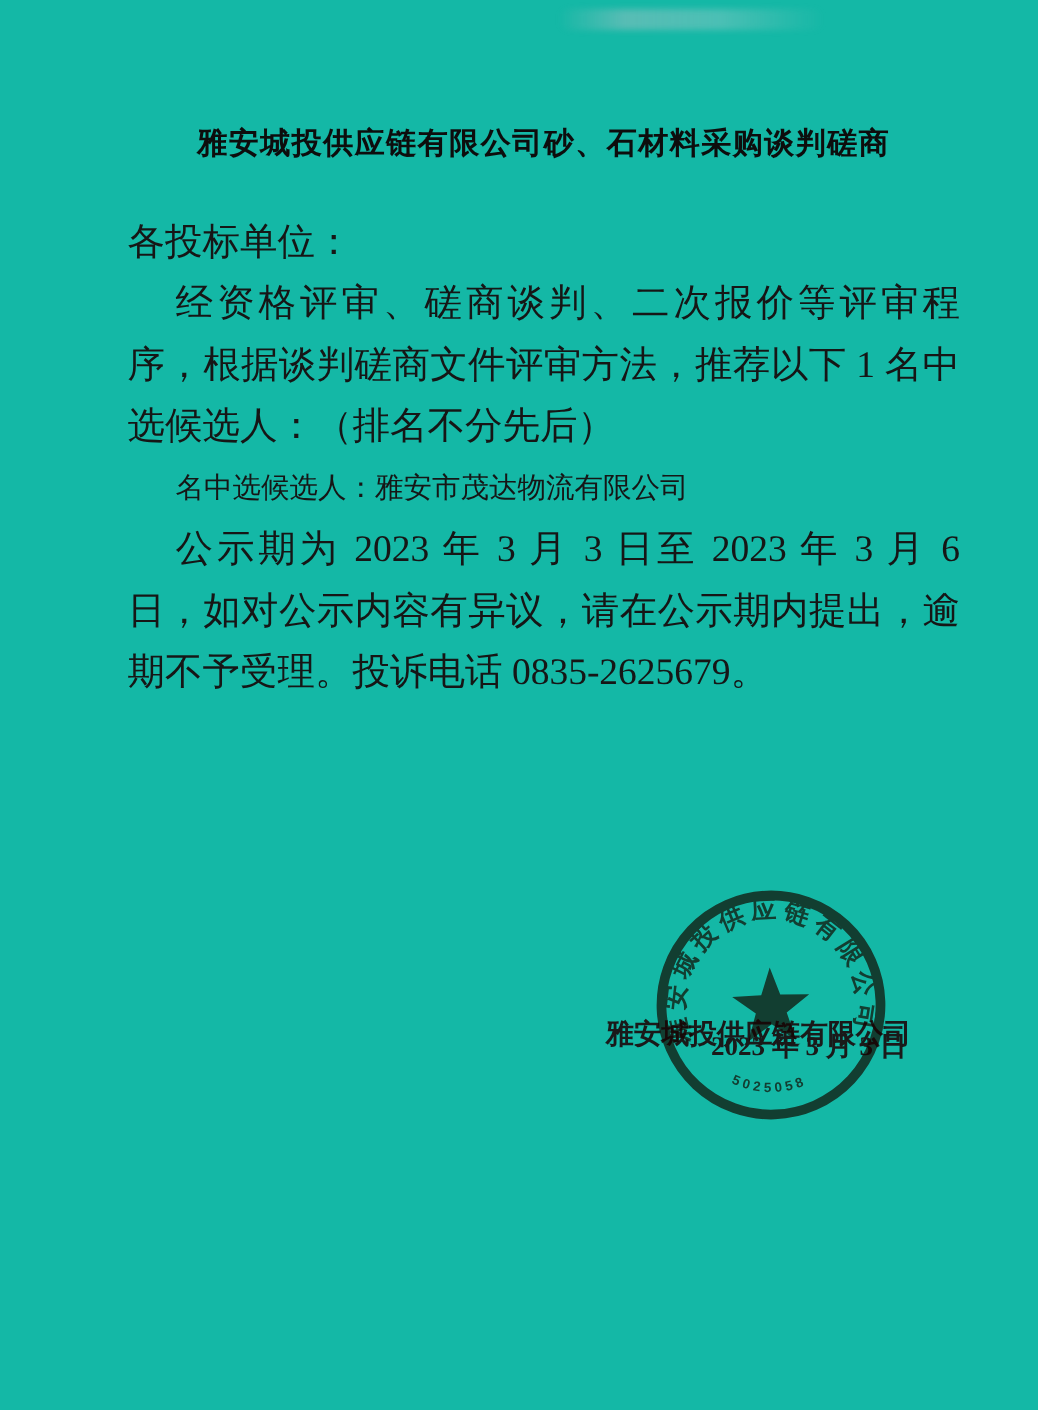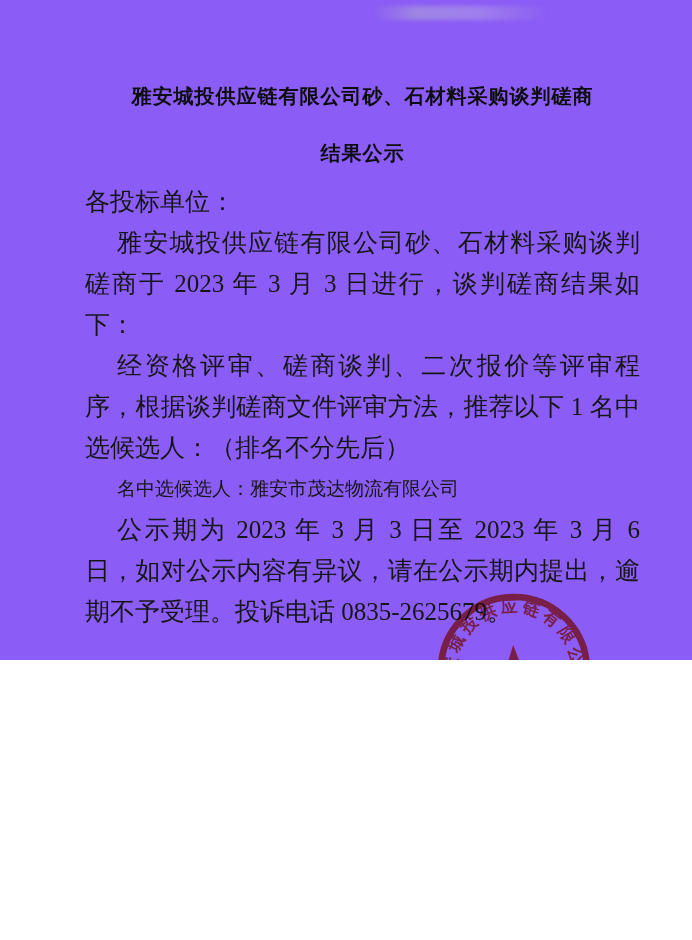--- a/index.html
+++ b/index.html
@@ -1,21 +1,21 @@
 <!DOCTYPE html>
 <html><head>
 <meta charset="utf-8">
 <style>
   * { margin: 0; padding: 0; box-sizing: border-box; }
   html, body { background: #ffffff; }
   .page {
     position: relative;
     width: 692px;
-    height: 660px;
-    background: #8b5cf6;
+    height: 940px;
+    background: #14b8a6;
     overflow: hidden;
     font-family: "Liberation Serif", serif;
     color: #161616;
   }
   .scan-smudge {
     position: absolute;
     left: 372px; top: 6px;
     width: 178px; height: 14px;
     background: linear-gradient(to right,
       rgba(198,203,209,0) 0%,
@@ -73,25 +73,23 @@
 </style>
 </head>
 <body>
 
 <div class="page">
 
   <div class="scan-smudge"></div>
 
   <div class="content">
     <div class="title title-1">雅安城投供应链有限公司砂、石材料采购谈判磋商</div>
-    <div class="title title-2">结果公示</div>
 
     <div class="body-text">
       <div class="line">各投标单位：</div>
-      <div class="line indent">雅安城投供应链有限公司砂、石材料采购谈判磋商于 2023 年 3 月 3 日进行，谈判磋商结果如下：</div>
       <div class="line indent">经资格评审、磋商谈判、二次报价等评审程序，根据谈判磋商文件评审方法，推荐以下 1 名中选候选人：（排名不分先后）</div>
 
       <div class="candidate-line">
         <span>名中选候选人：</span><span>雅安市茂达物流有限公司</span>
       </div>
 
       <div class="line indent">公示期为 2023 年 3 月 3 日至 2023 年 3 月 6 日，如对公示内容有异议，请在公示期内提出，逾期不予受理。投诉电话 0835-2625679。</div>
     </div>
   </div>
 

